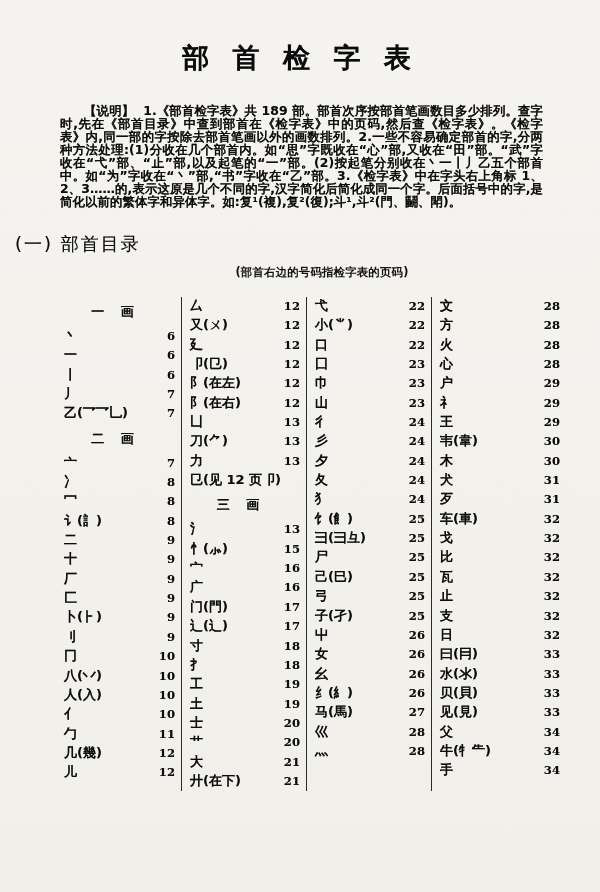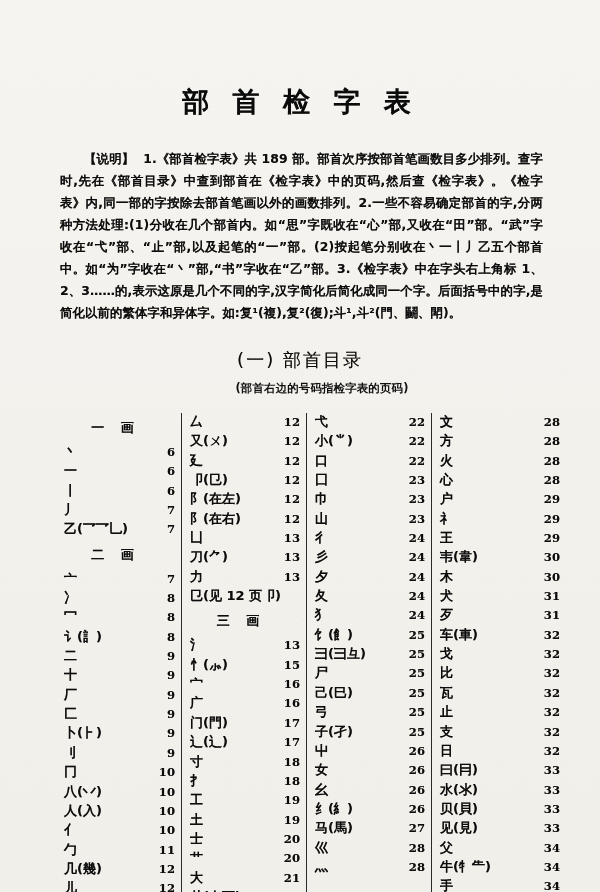--- a/index.html
+++ b/index.html
@@ -32,48 +32,48 @@
     width: 600px;
     height: 892px;
   }
 
   
   .title {
     text-align: center;
     font-size: 27px;
     font-weight: bold;
     letter-spacing: 7px;
-    margin-top: 84px;
+    margin-top: 40px;
     color: #0b0b0b;
     font-family: "DejaVu Sans", "Liberation Sans", sans-serif;
     text-shadow: 0 0 0.4px rgba(0,0,0,0.55);
   }
 
   
   .notes {
     margin: 28px 57px 0 60px;
     font-size: 12.4px;
-    line-height: 22px;
+    line-height: 13px;
     text-align: justify;
     text-align-last: left;
     font-weight: bold;
     color: #0d0d0d;
     letter-spacing: 0.1px;
     text-shadow: 0 0 0.35px rgba(0,0,0,0.45);
   }
   .notes .indent { display: inline-block; width: 24px; }
 
   
   .section-head {
-    text-align: center;
     font-size: 18px;
     letter-spacing: 2px;
     margin-top: 24px;
     color: #0b0b0b;
     text-shadow: 0 0 0.35px rgba(0,0,0,0.4);
+    margin-left: 15px;
   }
   .section-sub {
     text-align: center;
     font-size: 11.4px;
     font-weight: bold;
     margin-top: 9px;
     letter-spacing: 0.2px;
     color: #101010;
     margin-left: 44px;
   }

